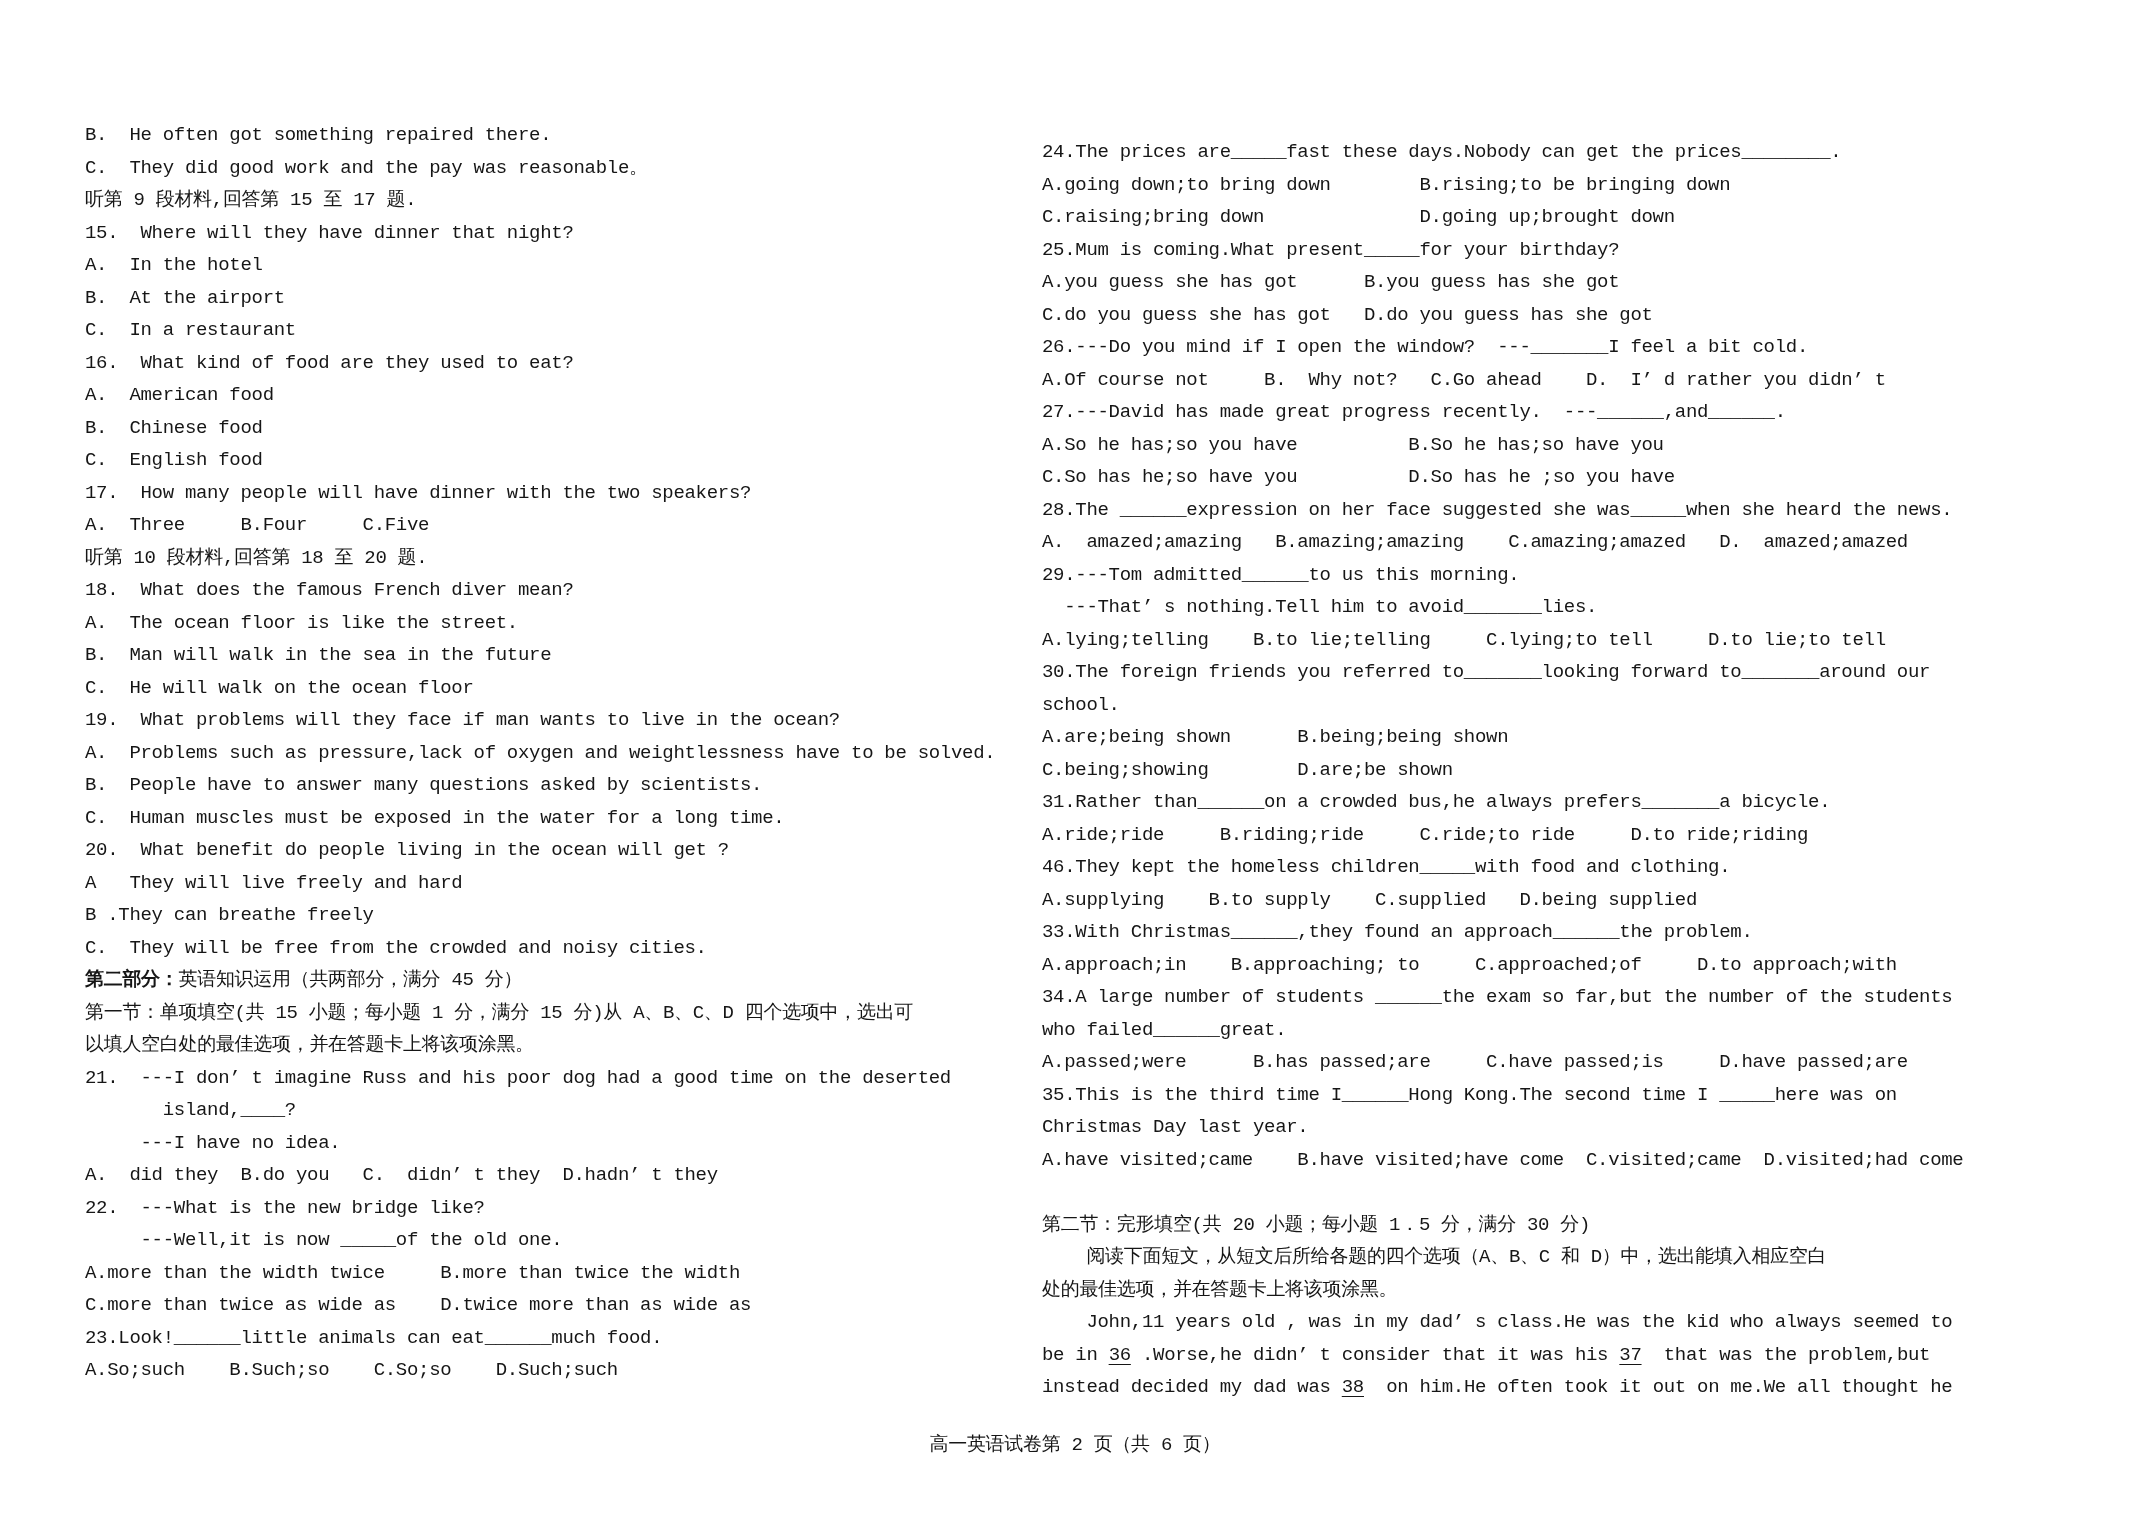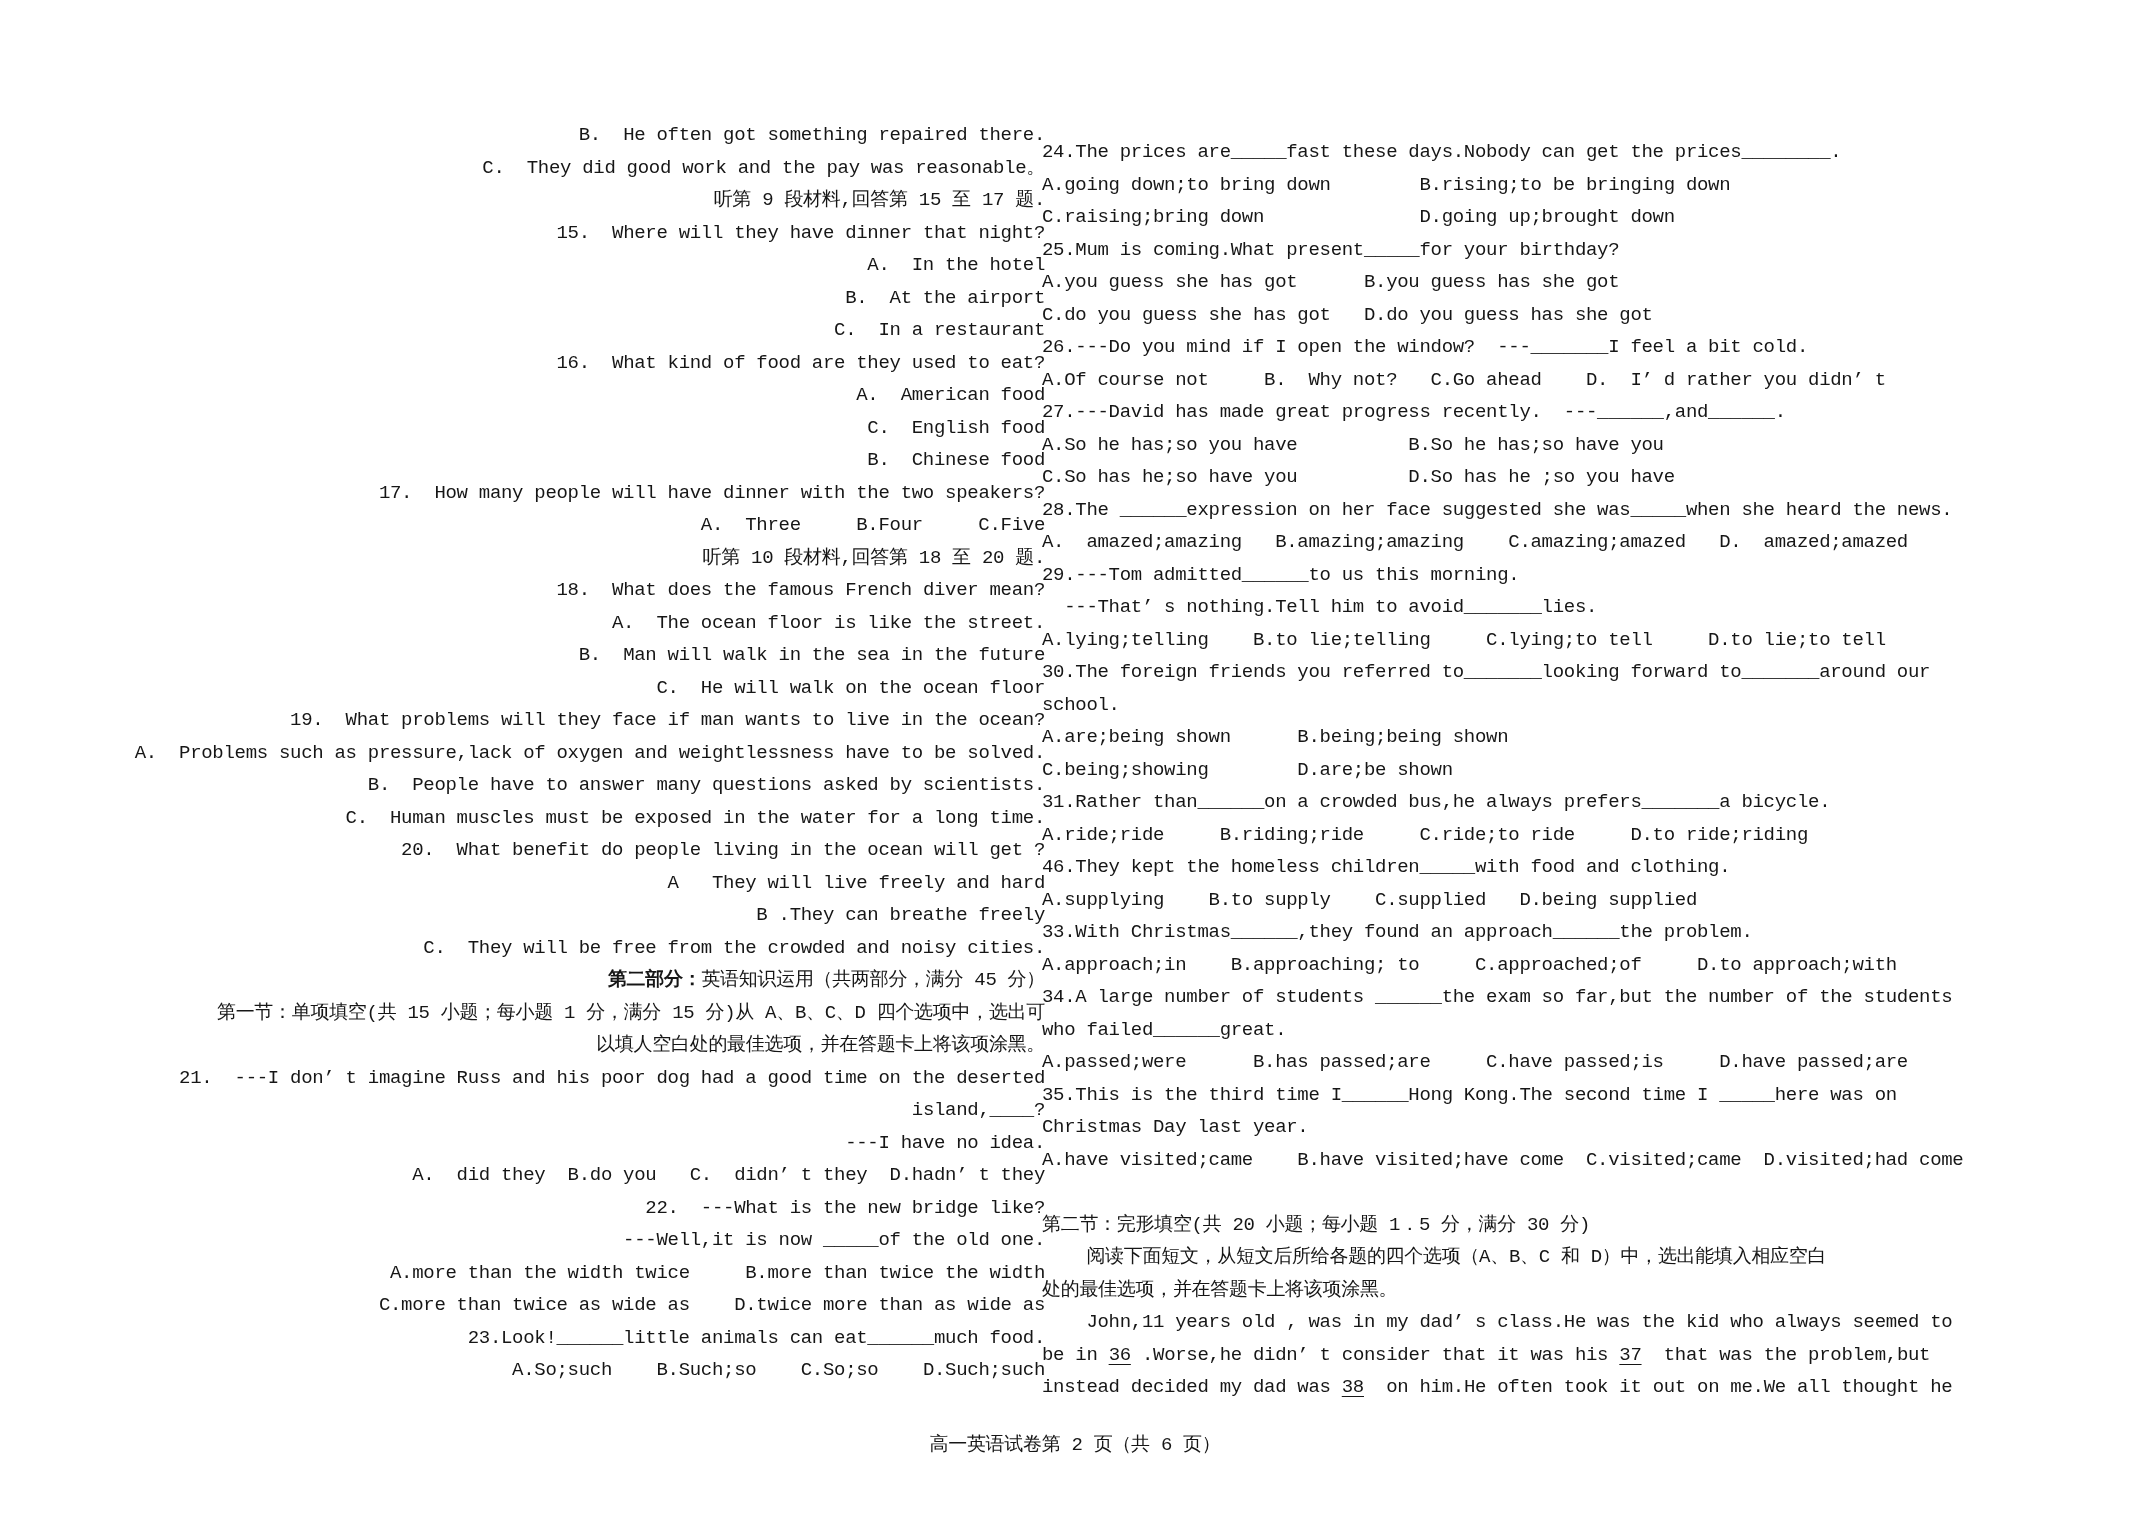--- a/index.html
+++ b/index.html
@@ -15,21 +15,21 @@
     overflow: hidden;
     font-family: "Liberation Mono", "DejaVu Sans Mono", monospace;
     font-size: 19px;
     letter-spacing: -0.3px;
     color: #161616;
   }
   .column {
     position: absolute;
     top: 119px;
   }
-  #left-column  { left: 85px;  width: 960px; text-align: right; }
+  #left-column  { left: 85px;  width: 960px; }
   #right-column { left: 1042px; width: 1100px; margin-top: 17px; }
   .line {
     height: 32.5px;
     line-height: 32.5px;
     white-space: pre;
   }
   .line span { white-space: pre; }
   .u { text-decoration: underline; text-underline-offset: 4px; }
   .b { font-weight: bold; }
   #page-footer {
@@ -50,22 +50,22 @@
   <div id="left-column" class="column">
       <div class="line"><span>B.  He often got something repaired there.</span></div>
       <div class="line"><span>C.  They did good work and the pay was reasonable。</span></div>
       <div class="line"><span>听第 9 段材料,回答第 15 至 17 题.</span></div>
       <div class="line"><span>15.  Where will they have dinner that night?</span></div>
       <div class="line"><span>A.  In the hotel</span></div>
       <div class="line"><span>B.  At the airport</span></div>
       <div class="line"><span>C.  In a restaurant</span></div>
       <div class="line"><span>16.  What kind of food are they used to eat?</span></div>
       <div class="line"><span>A.  American food</span></div>
+      <div class="line"><span>B.  Chinese food</span></div>
       <div class="line"><span>C.  English food</span></div>
-      <div class="line"><span>B.  Chinese food</span></div>
       <div class="line"><span>17.  How many people will have dinner with the two speakers?</span></div>
       <div class="line"><span>A.  Three     B.Four     C.Five</span></div>
       <div class="line"><span>听第 10 段材料,回答第 18 至 20 题.</span></div>
       <div class="line"><span>18.  What does the famous French diver mean?</span></div>
       <div class="line"><span>A.  The ocean floor is like the street.</span></div>
       <div class="line"><span>B.  Man will walk in the sea in the future</span></div>
       <div class="line"><span>C.  He will walk on the ocean floor</span></div>
       <div class="line"><span>19.  What problems will they face if man wants to live in the ocean?</span></div>
       <div class="line"><span>A.  Problems such as pressure,lack of oxygen and weightlessness have to be solved.</span></div>
       <div class="line"><span>B.  People have to answer many questions asked by scientists.</span></div>

